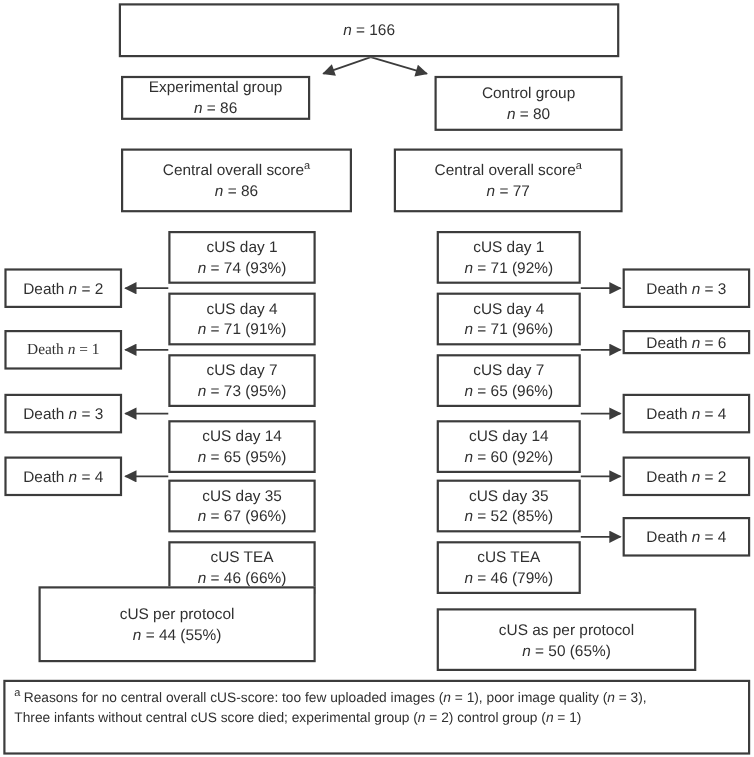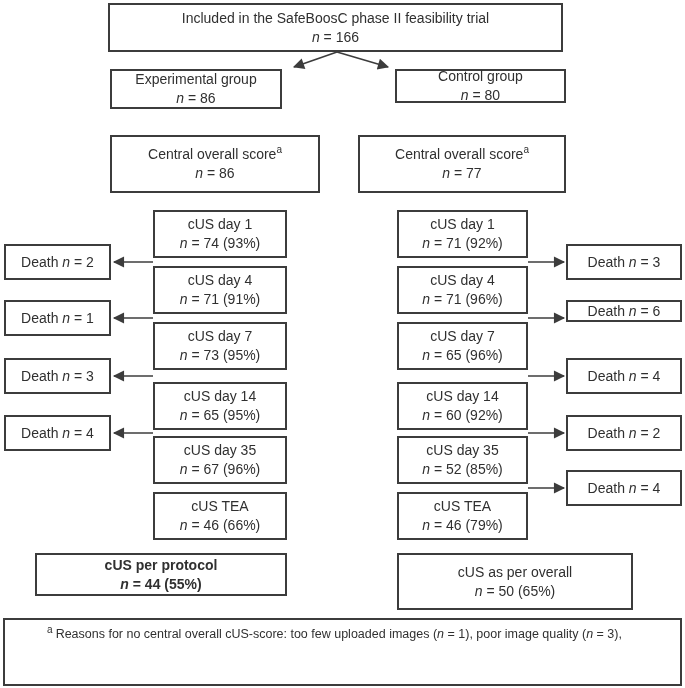--- a/index.html
+++ b/index.html
@@ -38,21 +38,21 @@
     vertical-align: super;
   }
   .footnote-box {
     position: absolute;
     box-sizing: border-box;
     border: 2px solid #3c3c3c;
     background: #ffffff;
     font-size: 12.5px;
     line-height: 18px;
     padding: 5px 24px 4px 8px;
-    text-align: center;
+    text-align: left;
   }
   .footnote-box sup.fn { margin-right: 3px; }
   i { font-style: italic; }
 </style>
 </head>
 <body>
 
 <div class="canvas">
 
   <svg class="arrows-layer" viewBox="0 0 685 688" xmlns="http://www.w3.org/2000/svg">
@@ -70,29 +70,28 @@
       <line x1="153" y1="433" x2="114" y2="433" marker-end="url(#ah)"></line>
       <line x1="528" y1="262" x2="564" y2="262" marker-end="url(#ah)"></line>
       <line x1="528" y1="318" x2="564" y2="318" marker-end="url(#ah)"></line>
       <line x1="528" y1="376" x2="564" y2="376" marker-end="url(#ah)"></line>
       <line x1="528" y1="433" x2="564" y2="433" marker-end="url(#ah)"></line>
       <line x1="528" y1="488" x2="564" y2="488" marker-end="url(#ah)"></line>
     </g>
   </svg>
 
   <div class="box" style="left:108px; top:3px; width:455px; height:49px;">
-    <div class="line">Included in the SafeBoosC phase II feasibility trial</div>
     <div class="line"><i>n</i> = 166</div>
   </div>
 
   <div class="box" style="left:110px; top:69px; width:172px; height:40px;">
     <div class="line">Experimental group</div>
     <div class="line"><i>n</i> = 86</div>
   </div>
-  <div class="box" style="left:395px; top:69px; width:171px; height:34px;">
+  <div class="box" style="left:395px; top:69px; width:171px; height:50px;">
     <div class="line">Control group</div>
     <div class="line"><i>n</i> = 80</div>
   </div>
 
   <div class="box" style="left:110px; top:135px; width:210px; height:58px;">
     <div class="line"><span>Central overall score</span><sup class="fn">a</sup></div>
     <div class="line"><i>n</i> = 86</div>
   </div>
   <div class="box" style="left:358px; top:135px; width:208px; height:58px;">
     <div class="line"><span>Central overall score</span><sup class="fn">a</sup></div>
@@ -145,21 +144,21 @@
     <div class="line"><i>n</i> = 52 (85%)</div>
   </div>
   <div class="box" style="left:397px; top:492px; width:131px; height:48px;">
     <div class="line">cUS TEA</div>
     <div class="line"><i>n</i> = 46 (79%)</div>
   </div>
 
   <div class="box" style="left:4px; top:244px; width:107px; height:36px;">
     <div class="line">Death <i>n</i> = 2</div>
   </div>
-  <div class="box" style="left:4px; top:300px; width:107px; height:36px;">
+  <div class="box" style="left:4px; top:300px; width:107px; height:36px;font-family:Liberation Serif, serif;">
     <div class="line">Death <i>n</i> = 1</div>
   </div>
   <div class="box" style="left:4px; top:358px; width:107px; height:36px;">
     <div class="line">Death <i>n</i> = 3</div>
   </div>
   <div class="box" style="left:4px; top:415px; width:107px; height:36px;">
     <div class="line">Death <i>n</i> = 4</div>
   </div>
 
   <div class="box" style="left:566px; top:244px; width:116px; height:36px;">
@@ -171,26 +170,27 @@
   <div class="box" style="left:566px; top:358px; width:116px; height:36px;">
     <div class="line">Death <i>n</i> = 4</div>
   </div>
   <div class="box" style="left:566px; top:415px; width:116px; height:36px;">
     <div class="line">Death <i>n</i> = 2</div>
   </div>
   <div class="box" style="left:566px; top:470px; width:116px; height:36px;">
     <div class="line">Death <i>n</i> = 4</div>
   </div>
 
-  <div class="box" style="left:35px; top:553px; width:252px; height:43px;font-weight:bold;">
+  <div class="box" style="left:35px; top:533px; width:252px; height:69px;">
     <div class="line">cUS per protocol</div>
     <div class="line"><i>n</i> = 44 (55%)</div>
   </div>
   <div class="box" style="left:397px; top:553px; width:236px; height:57px;">
-    <div class="line">cUS as per overall</div>
+    <div class="line">cUS as per protocol</div>
     <div class="line"><i>n</i> = 50 (65%)</div>
   </div>
 
   <div class="footnote-box" style="left:3px; top:618px; width:679px; height:68px;">
     <div><sup class="fn">a</sup><span>Reasons for no central overall cUS-score: too few uploaded images (<i>n</i> = 1), poor image quality (<i>n</i> = 3),</span></div>
+    <div>Three infants without central cUS score died; experimental group (<i>n</i> = 2) control group (<i>n</i> = 1)</div>
   </div>
 
 </div>
 
 </body></html>

